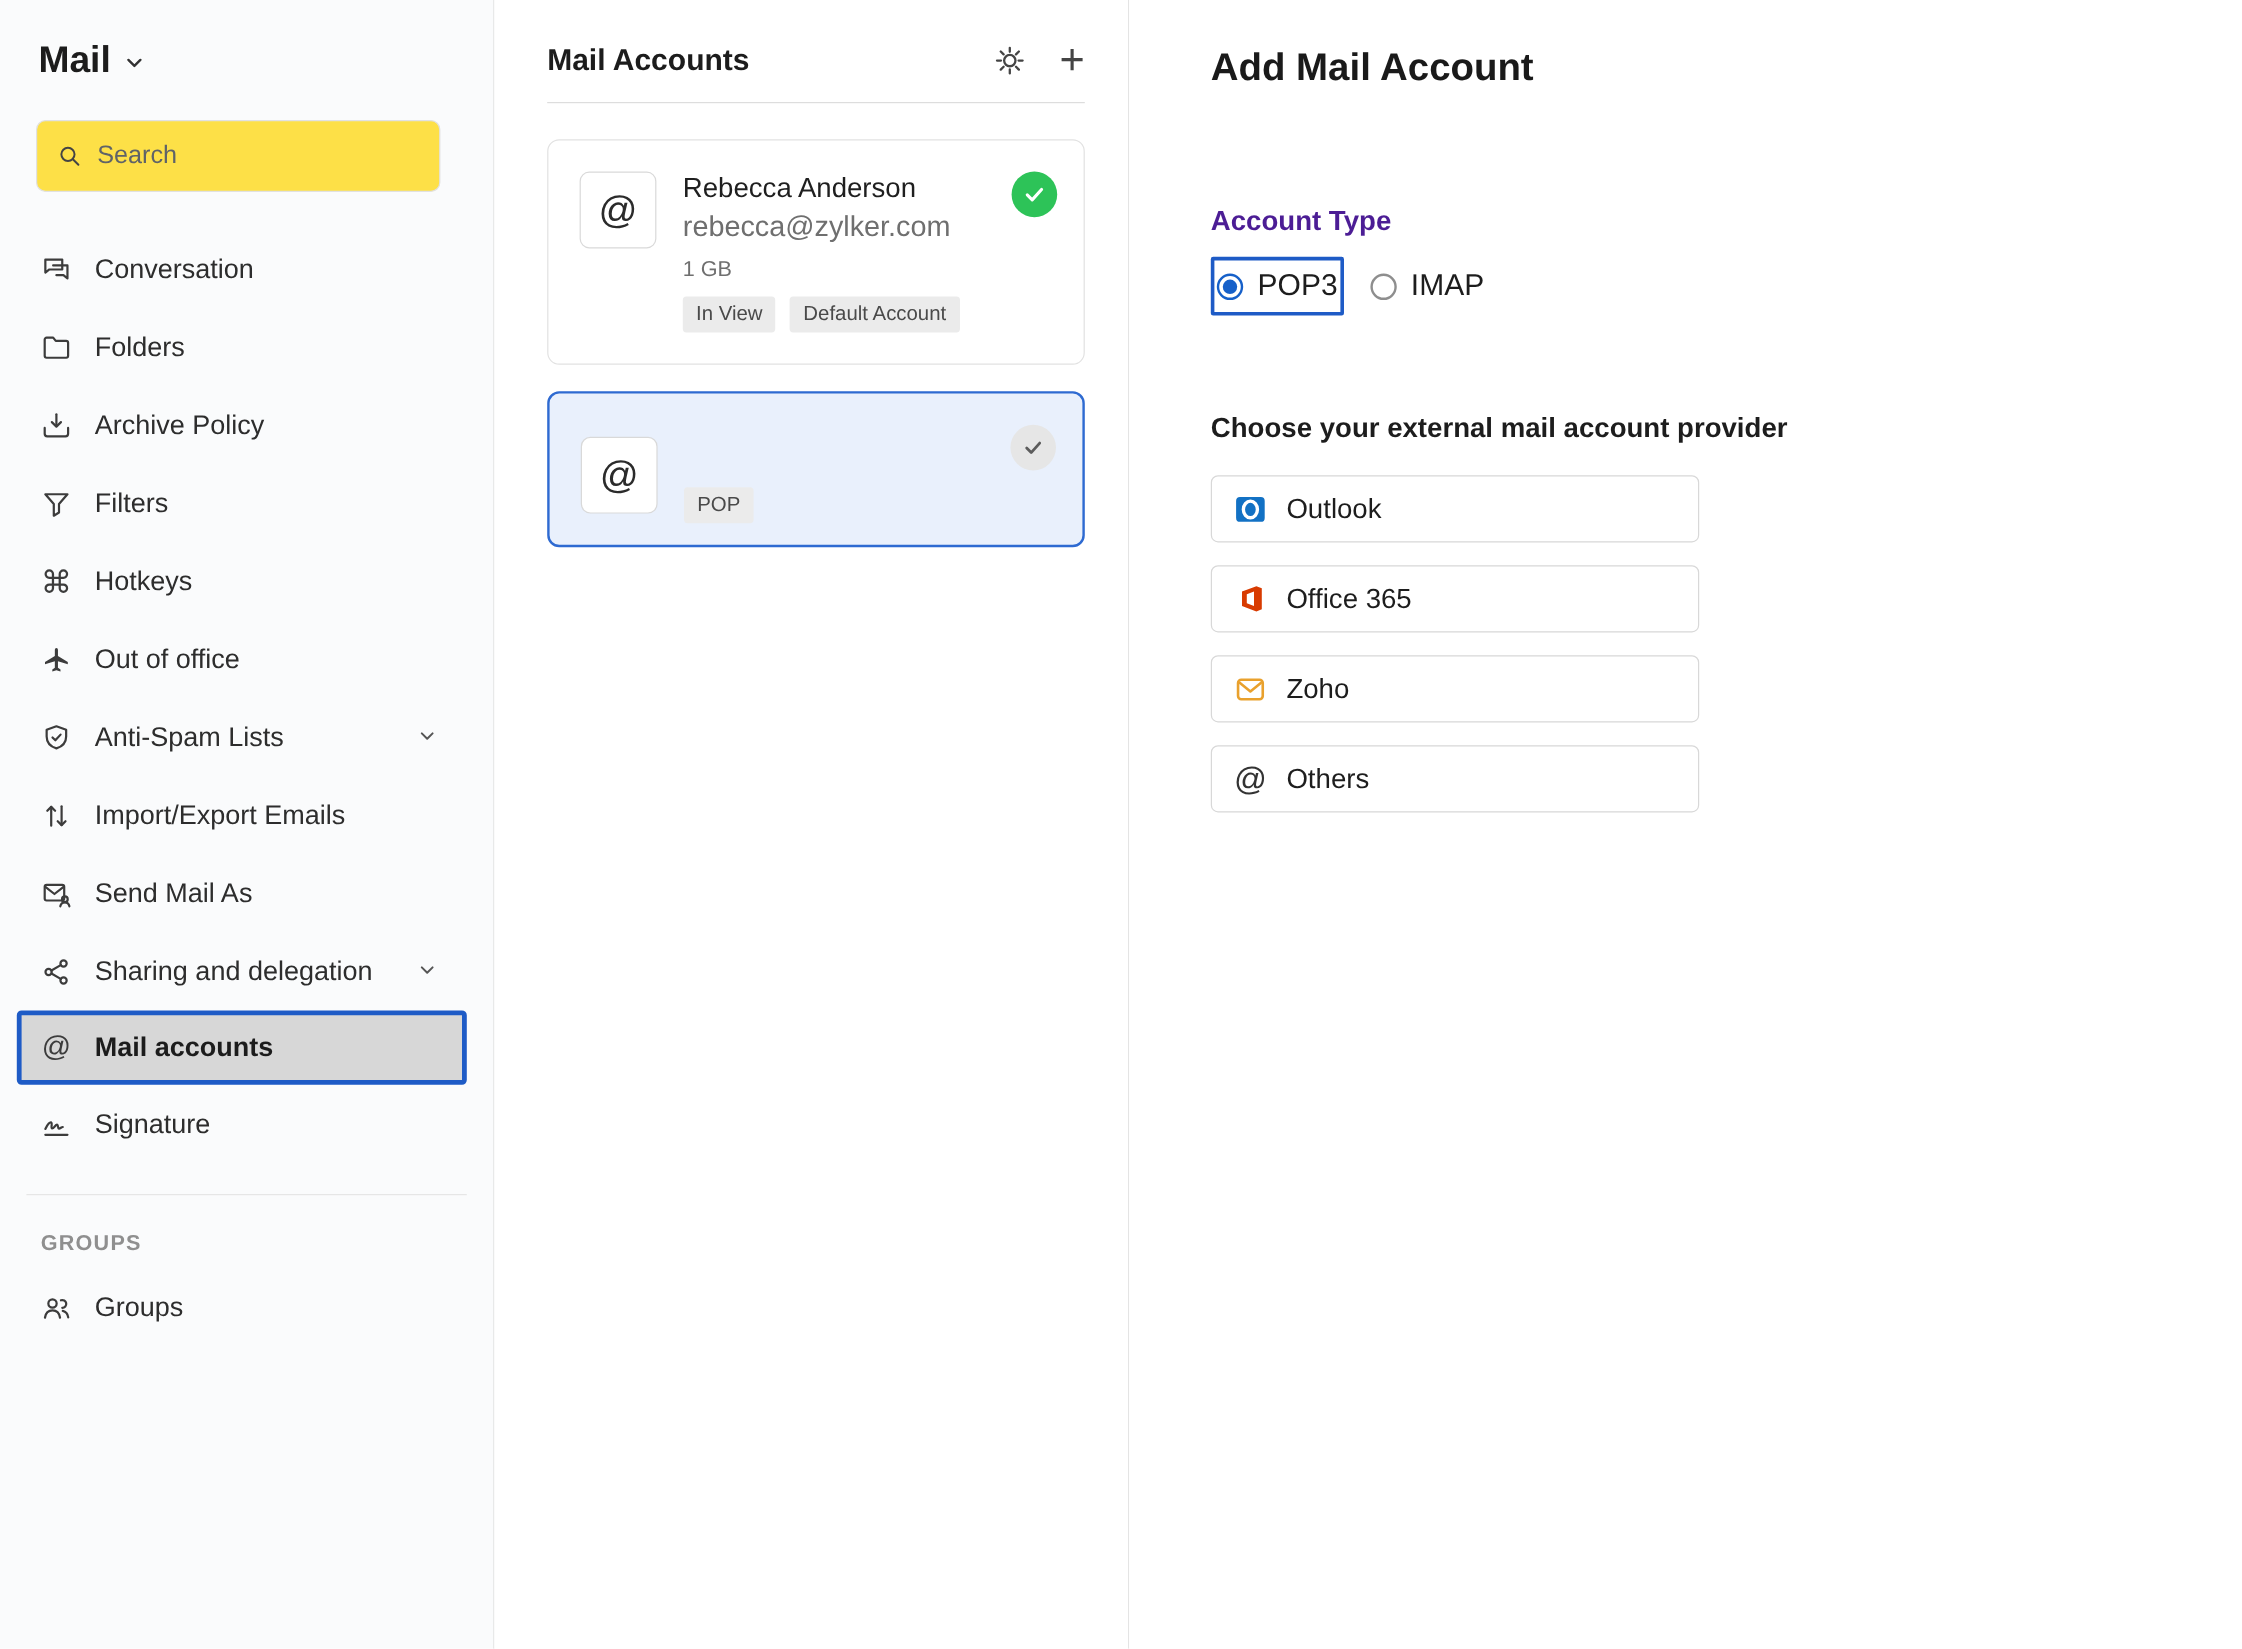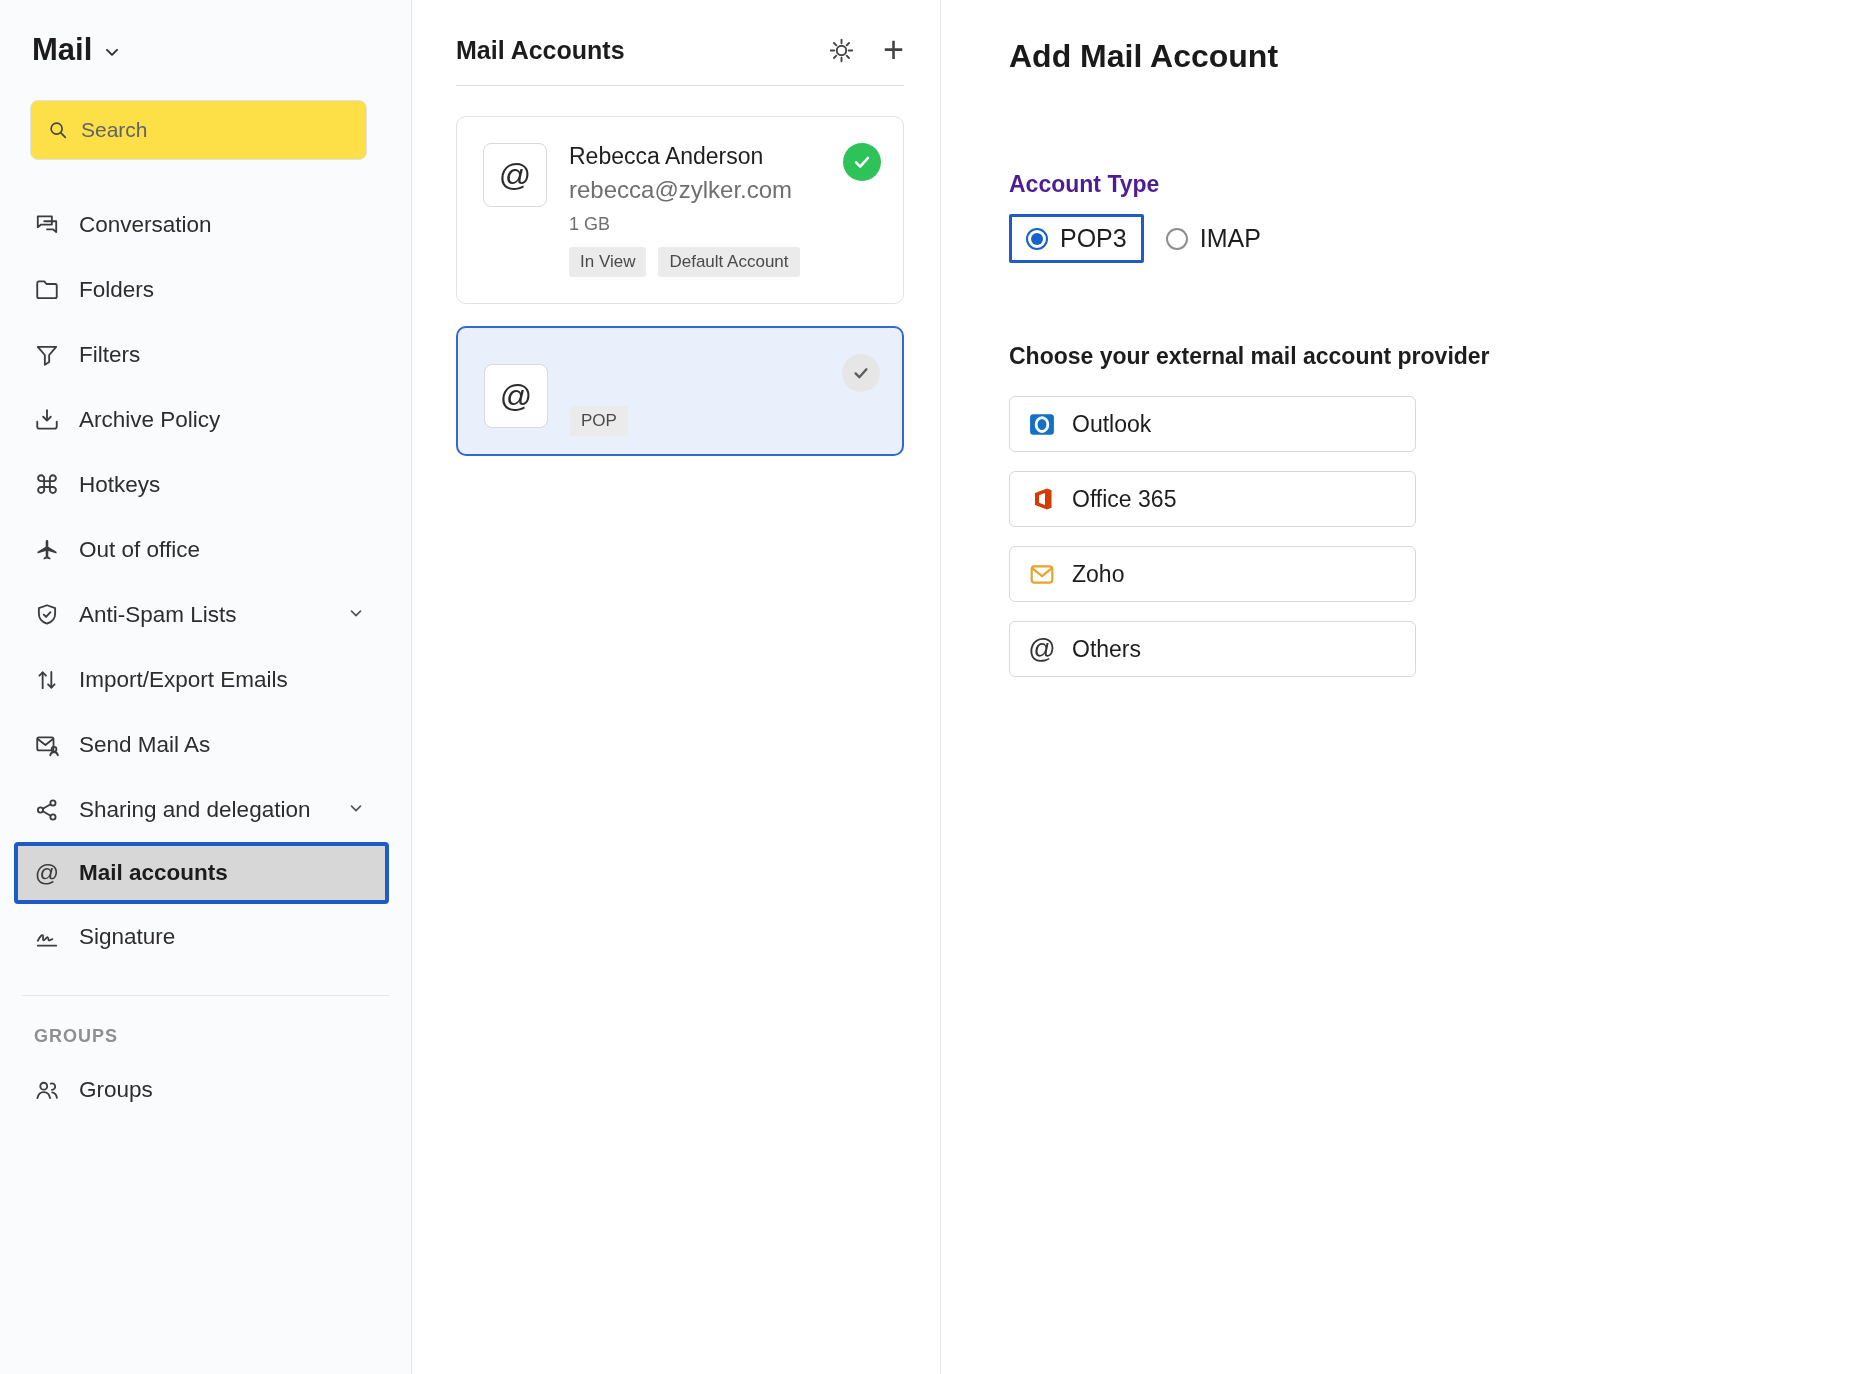--- a/index.html
+++ b/index.html
@@ -70,21 +70,21 @@
   .pop-chip { margin-bottom:-8px; }
 
   
   .add-panel { flex:1; padding:30px 40px 0 68px; background:#fff; }
   .add-title { font-size:32px; font-weight:700; color:#1a1a1a; margin-top:8px; }
   .section-label { font-size:23px; font-weight:700; color:#4c1d95; margin-top:96px; }
   .radio-row { margin-top:16px; display:flex; align-items:center; gap:22px; }
   .radio-opt { display:flex; align-items:center; gap:12px; font-size:25px;
     color:#1d1d1d; cursor:pointer; }
   .radio-opt.highlighted { border:3.5px solid #1e5bc6; border-radius:2px;
-    padding:7px 14px; }
+    padding:7px 2px; }
   .radio-outer { width:22px; height:22px; border-radius:50%; display:flex;
     align-items:center; justify-content:center; flex:none; }
   .radio-outer.on { border:2px solid #1660c9; }
   .radio-outer.on .dot { width:12px; height:12px; border-radius:50%; background:#1660c9; }
   .radio-outer.off { border:2px solid #8e8e8e; }
   .provider-heading { font-size:23px; font-weight:700; color:#1d1d1d; margin-top:80px; }
   .provider-btn { width:407px; height:56px; border:1px solid #d8d8d8; border-radius:6px;
     background:#fff; display:flex; align-items:center; gap:16px; padding:0 18px;
     font-size:23px; color:#1d1d1d; margin-top:19px; cursor:pointer; }
   .provider-btn:first-of-type { margin-top:26px; }
@@ -131,36 +131,36 @@
         <span class="nav-icon">
           <svg width="26" height="26" viewBox="0 0 24 24" fill="none" stroke="currentColor" stroke-width="1.7" stroke-linejoin="round">
               <path d="M3 5.5A1.5 1.5 0 0 1 4.5 4h5l2 2.5h8A1.5 1.5 0 0 1 21 8v10a1.5 1.5 0 0 1-1.5 1.5h-15A1.5 1.5 0 0 1 3 18z"></path>
             </svg>
         </span>
         <span class="nav-label">Folders</span>
       </div>
 
       <div class="nav-item">
         <span class="nav-icon">
-          <svg width="26" height="26" viewBox="0 0 24 24" fill="none" stroke="currentColor" stroke-width="1.7" stroke-linejoin="round">
-              <path d="M3.5 4.5h17L14 12v6.5l-4 2.5v-9z"></path>
-            </svg>
-        </span>
-        <span class="nav-label">Filters</span>
-      </div>
-
-      <div class="nav-item">
-        <span class="nav-icon">
           <svg width="26" height="26" viewBox="0 0 24 24" fill="none" stroke="currentColor" stroke-width="1.7" stroke-linecap="round" stroke-linejoin="round">
               <path d="M12 3v9"></path>
               <path d="M8.5 9l3.5 3.5L15.5 9"></path>
               <path d="M3 13.5V18a2 2 0 0 0 2 2h14a2 2 0 0 0 2-2v-4.5"></path>
             </svg>
         </span>
         <span class="nav-label">Archive Policy</span>
+      </div>
+
+      <div class="nav-item">
+        <span class="nav-icon">
+          <svg width="26" height="26" viewBox="0 0 24 24" fill="none" stroke="currentColor" stroke-width="1.7" stroke-linejoin="round">
+              <path d="M3.5 4.5h17L14 12v6.5l-4 2.5v-9z"></path>
+            </svg>
+        </span>
+        <span class="nav-label">Filters</span>
       </div>
 
       <div class="nav-item">
         <span class="nav-icon">
           <span class="cmd-glyph">⌘</span>
         </span>
         <span class="nav-label">Hotkeys</span>
       </div>
 
       <div class="nav-item">

